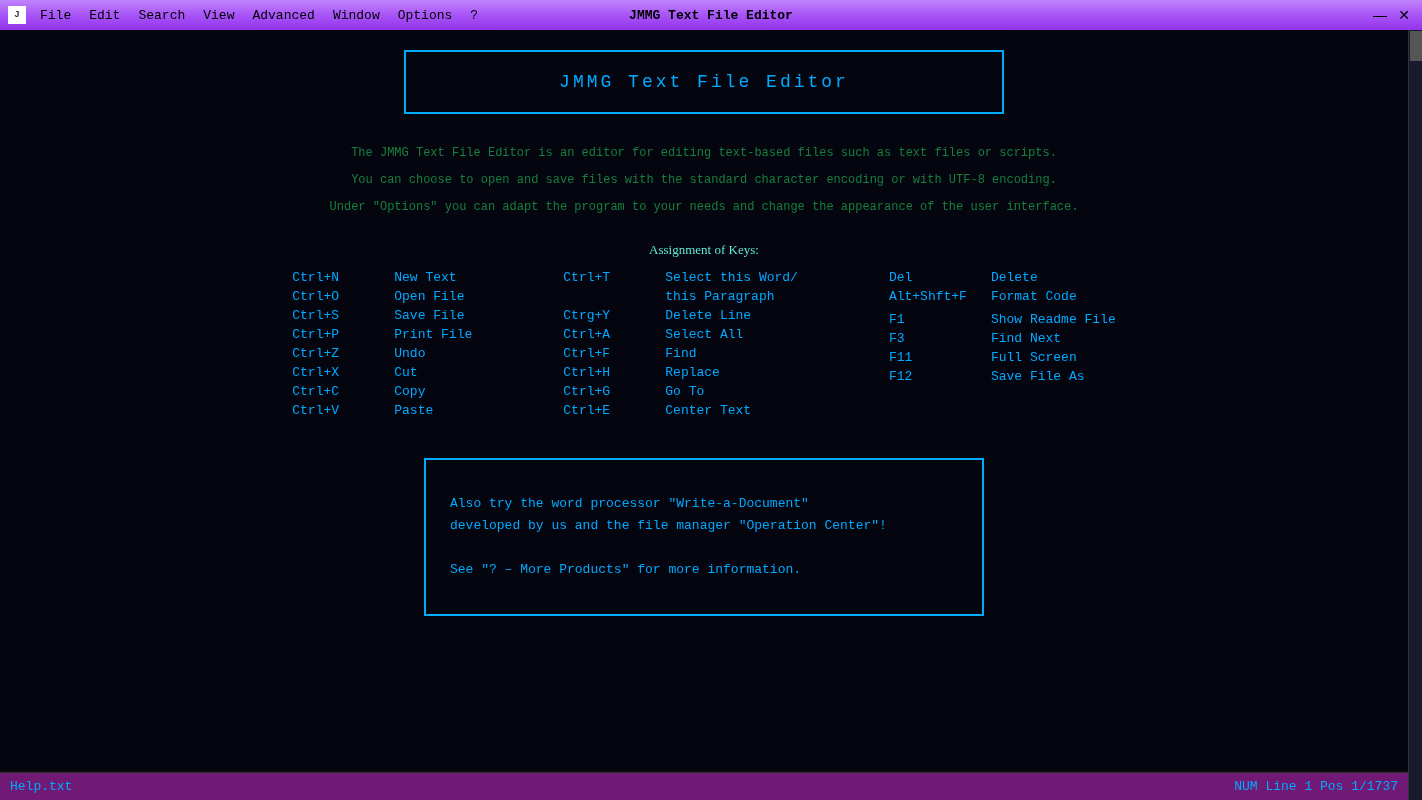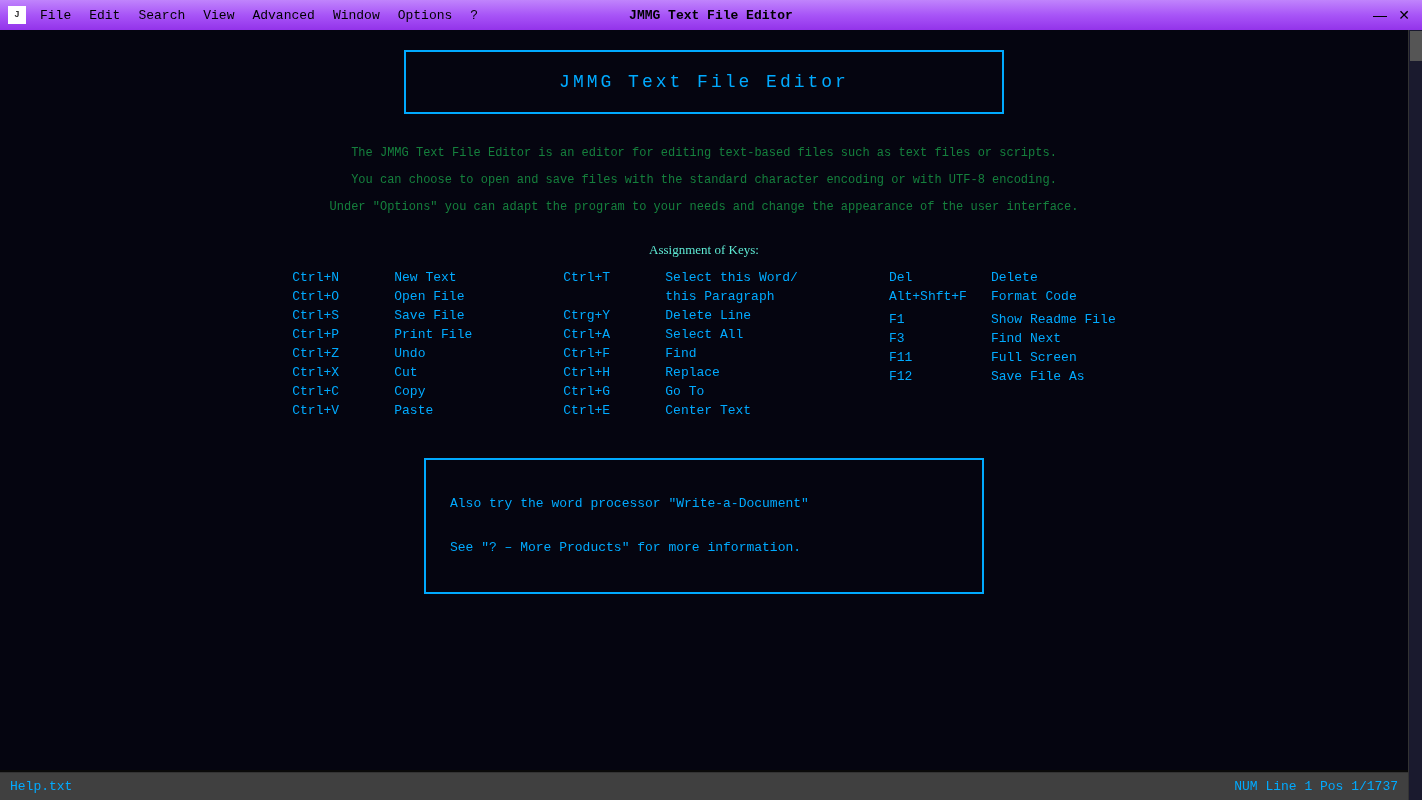--- a/index.html
+++ b/index.html
@@ -191,21 +191,21 @@
       line-height: 1.7;
     }
 
     
     #statusbar {
       position: absolute;
       bottom: 0;
       left: 0;
       width: 1408px;
       height: 28px;
-      background: #404040;
+      background: #701a75;
       border-top: 1px solid #333;
       display: flex;
       align-items: center;
       justify-content: space-between;
       padding: 0 10px;
     }
 
     #status-filename {
       color: #00aaff;
       font-size: 13px;
@@ -358,20 +358,21 @@
       <div class="key-row">
         <span class="key-code">F12</span>
         <span class="key-action">Save File As</span>
       </div>
     </div>
 
   </div>
 
   <div id="info-box">
     <p class="info-text">Also try the word processor "Write-a-Document"</p>
+    <p class="info-text">developed by us and the file manager "Operation Center"!</p>
     <p class="info-text">&nbsp;</p>
     <p class="info-text">See "? – More Products" for more information.</p>
   </div>
 
 </div>
 
 <div id="statusbar">
   <span id="status-filename">Help.txt</span>
   <span id="status-info">NUM   Line 1   Pos 1/1737</span>
 </div>

